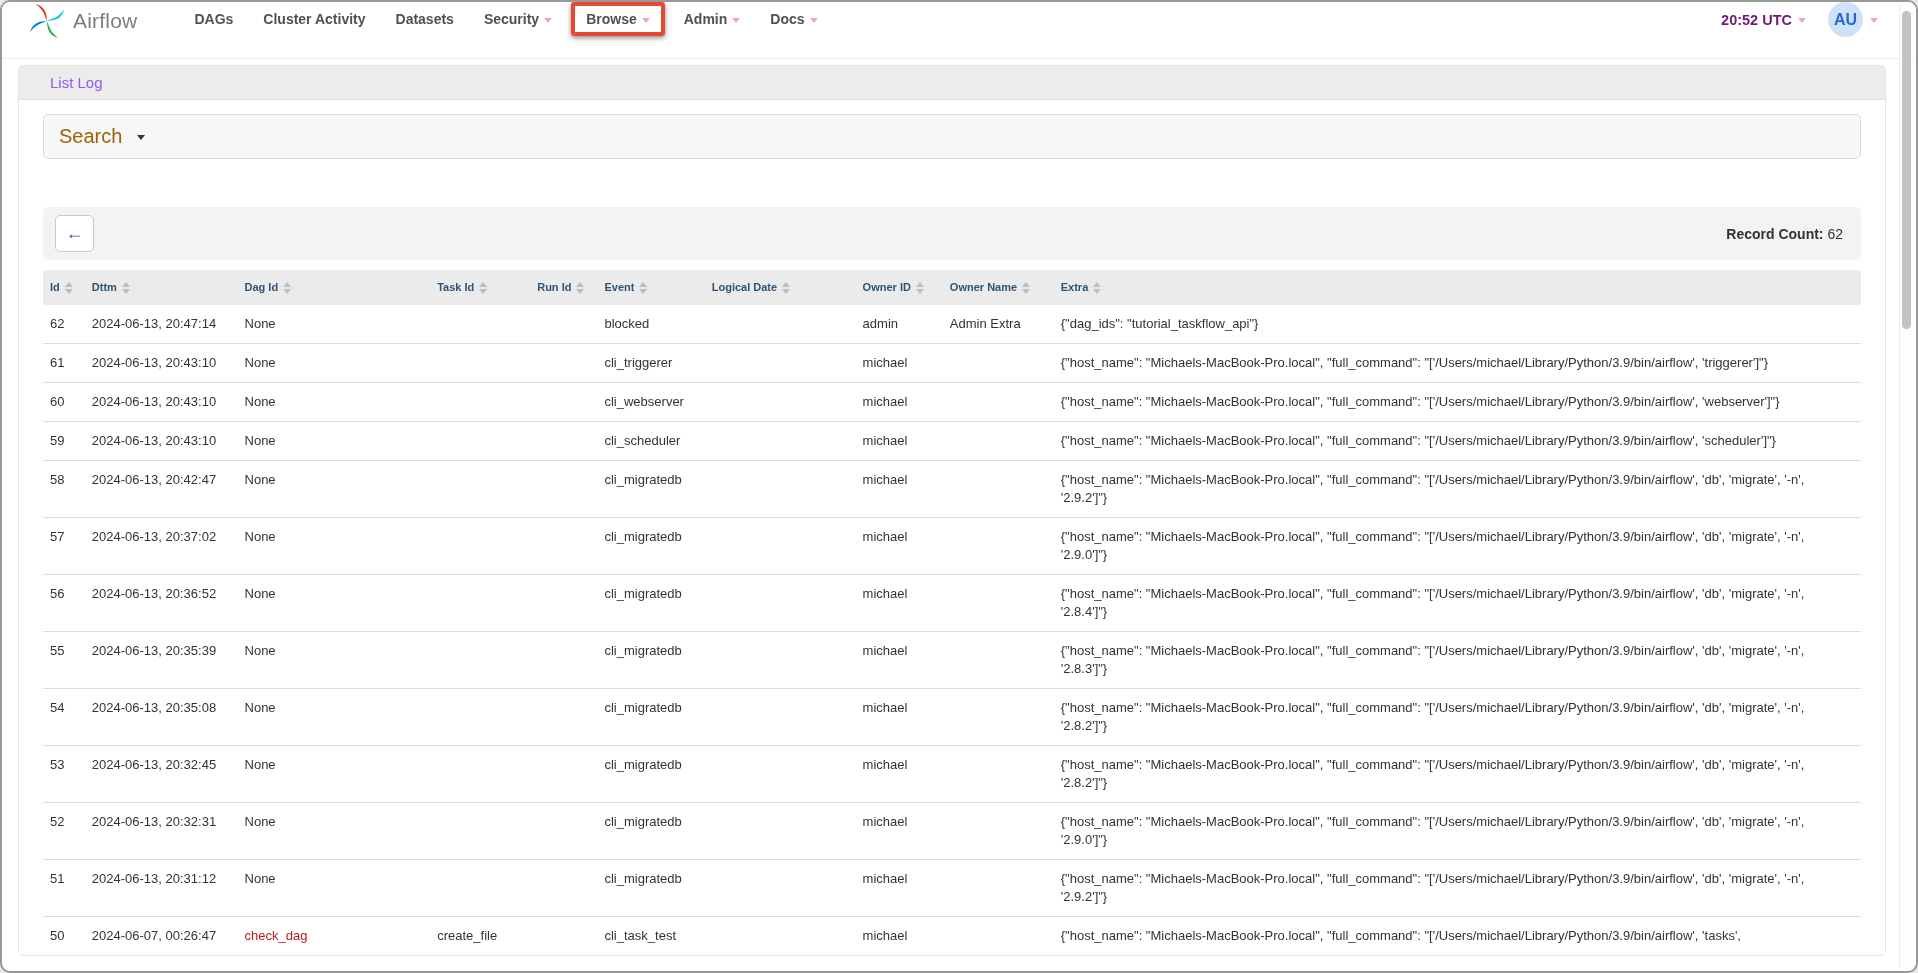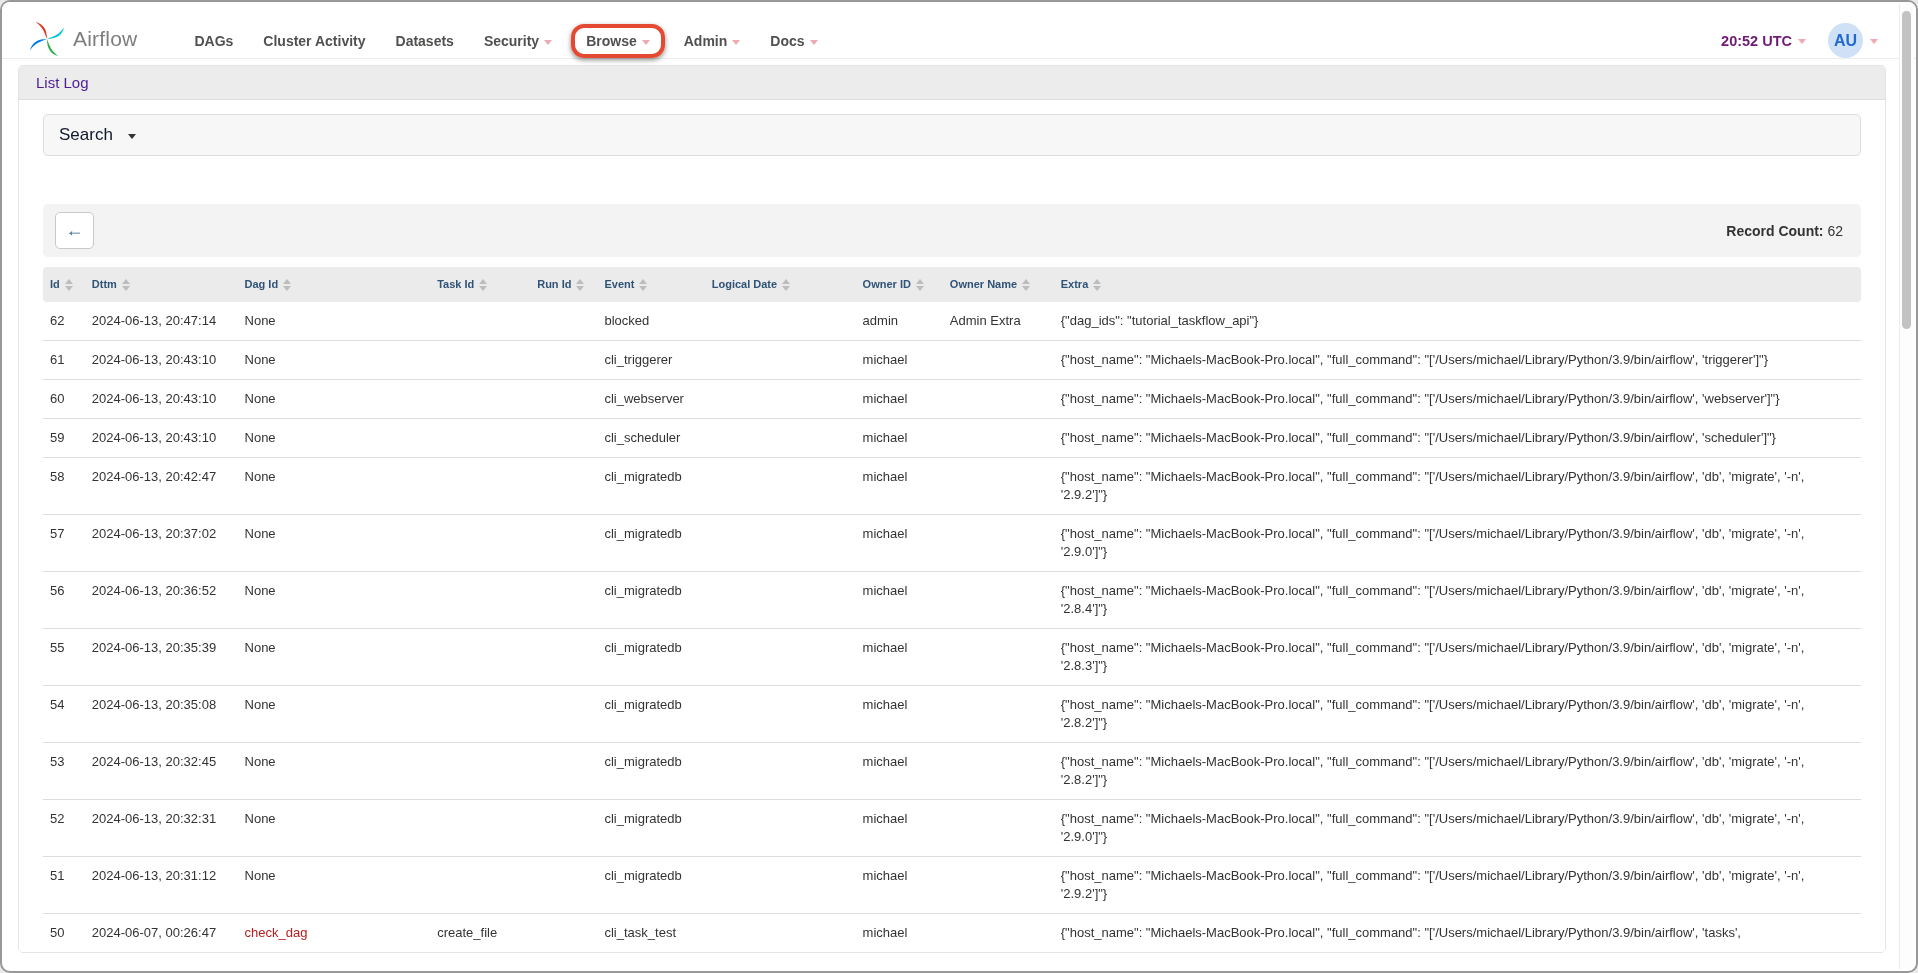--- a/index.html
+++ b/index.html
@@ -6,56 +6,56 @@
   html,body { margin:0; padding:0; background:#e9e9e9; }
   body { font-family:"Liberation Sans", sans-serif; }
 
   .window {
     position:relative; width:1918px; height:973px; margin:0 auto;
     background:#fff; border:2px solid #989898; border-radius:10px; overflow:hidden;
   }
 
   
   .navbar {
-    display:flex; align-items:flex-end; height:57px; padding:0 24px 0 26px;
+    display:flex; align-items:flex-start; height:57px; padding:0 24px 0 26px;
     background:#fff; border-bottom:1px solid #ececec;
   }
   .brand { display:flex; align-items:center; gap:7px; margin-right:42px; cursor:pointer; }
   .brand-text { font-size:21px; color:#7e7e7e; letter-spacing:.2px; }
   .nav-items { display:flex; align-items:center; }
   .nav-item {
     display:flex; align-items:center; gap:5px; padding:9px 15px;
     font-size:14px; font-weight:700; color:#51504f; cursor:pointer; white-space:nowrap;
   }
   .nav-item.highlighted {
-    border:4px solid #e64932; border-radius:13px; padding:5px 11px; margin:0 4px;
+    border:4px solid #e64932; border-radius:3px; padding:5px 11px; margin:0 4px;
     box-shadow:0 2px 5px rgba(0,0,0,.45);
   }
   .caret-pink { width:0; height:0; border-left:4px solid transparent; border-right:4px solid transparent; border-top:5px solid #eeaab2; margin-top:2px; }
   .caret-dark { width:0; height:0; border-left:4px solid transparent; border-right:4px solid transparent; border-top:5px solid #333; margin-top:2px; }
   .nav-right { margin-left:auto; display:flex; align-items:center; gap:8px; padding-right:14px; }
   .clock { display:flex; align-items:center; gap:6px; font-size:14.5px; font-weight:700; color:#701a75; cursor:pointer; }
   .avatar-wrap { display:flex; align-items:center; gap:7px; margin-left:14px; cursor:pointer; }
   .avatar {
     width:35px; height:35px; border-radius:50%; background:#cfe1f7; color:#2268d4;
     font-weight:700; font-size:16px; display:flex; align-items:center; justify-content:center;
   }
 
   
   .panel { margin:6px 30px 0 16px; border:1px solid #e4e4e4; border-radius:5px; }
   .panel-heading {
-    background:#ececec; padding:8px 17px; font-size:15px; color:#4c1d95;
+    background:#ececec; padding:8px 31px; font-size:15px; color:#8b5cf6;
     border-bottom:1px solid #e0e0e0; border-radius:4px 4px 0 0;
   }
   .panel-body { background:#fff; padding:14px 24px 0; border-radius:0 0 4px 4px; }
 
   .search-well {
     display:flex; align-items:center; gap:15px;
     border:1px solid #dcdcdc; background:#f7f7f7; border-radius:5px;
-    padding:10px 15px; font-size:17px; color:#0f172a; margin-bottom:48px; cursor:pointer;
+    padding:10px 15px; font-size:20px; color:#a16207; margin-bottom:48px; cursor:pointer;
   }
 
   .toolbar {
     background:#f3f3f3; border-radius:5px; padding:8px 12px; margin-bottom:10px;
     display:flex; align-items:center; justify-content:space-between;
   }
   .back-btn {
     width:39px; height:37px; background:#fff; border:1px solid #c9c9c9; border-radius:5px;
     color:#35648f; font-size:18px; display:flex; align-items:center; justify-content:center; cursor:pointer;
   }

